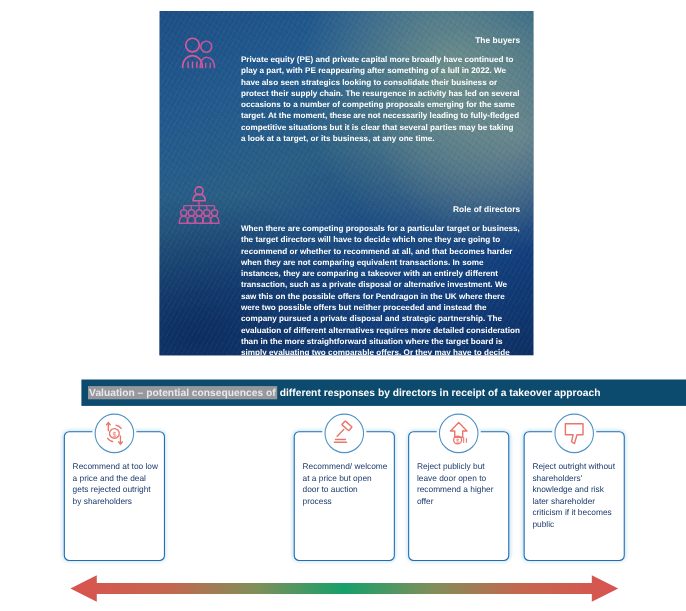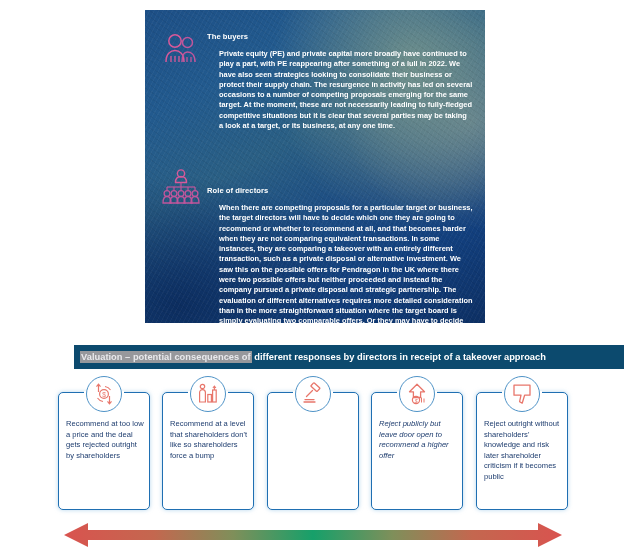--- a/index.html
+++ b/index.html
@@ -54,20 +54,21 @@
     width: 266px;
   }
 
   .sect-head {
     color: #ffffff;
     font-size: 7.6px;
     font-weight: bold;
     line-height: 10px;
     margin: 0 0 7px 0;
     letter-spacing: 0.05px;
+    text-align: right;
   }
   .sect-p {
     color: #ffffff;
     font-size: 7.4px;
     font-weight: bold;
     line-height: 10.3px;
     margin: 0 0 10px 12px;
     letter-spacing: 0.02px;
   }
   .sect-p:last-child { margin-bottom: 0; }
@@ -235,50 +236,37 @@
           <path d="M4.5 4.6 L6.5 2.2 L8.5 4.6" stroke="#e8766b" stroke-width="1.2" fill="none"></path>
           <path d="M17.5 14 L17.5 21.5" stroke="#e8766b" stroke-width="1.2" fill="none"></path>
           <path d="M15.5 19.4 L17.5 21.8 L19.5 19.4" stroke="#e8766b" stroke-width="1.2" fill="none"></path>
           <path d="M18.5 8 A8 8 0 0 0 13 4.5" stroke="#e8766b" stroke-width="1.1" fill="none"></path>
           <path d="M5.5 16 A8 8 0 0 0 11 19.5" stroke="#e8766b" stroke-width="1.1" fill="none"></path>
         </svg>
       </div>
       <div class="card-text">Recommend at too low a price and the deal gets rejected outright by shareholders</div>
     </div>
 
-    <div class="card" style="left:104px;">
-      <div class="card-notch"></div>
-      <div class="card-badge">
-        <svg width="24" height="24" viewBox="0 0 24 24">
-          <circle cx="6.5" cy="4.5" r="2.2" fill="none" stroke="#e8766b" stroke-width="1.2"></circle>
-          <path d="M3.6 20 L3.6 10.5 C3.6 8.6 4.9 7.6 6.5 7.6 C8.1 7.6 9.4 8.6 9.4 10.5 L9.4 20 Z" fill="none" stroke="#e8766b" stroke-width="1.2"></path>
-          <rect x="11.8" y="12.5" width="3.6" height="7.5" fill="none" stroke="#e8766b" stroke-width="1.2"></rect>
-          <rect x="16.6" y="8" width="3.6" height="12" fill="none" stroke="#e8766b" stroke-width="1.2"></rect>
-          <path d="M18.4 8 L18.4 4.5" stroke="#e8766b" stroke-width="1.1" fill="none"></path>
-          <path d="M16.9 6 L18.4 4.2 L19.9 6" stroke="#e8766b" stroke-width="1.1" fill="none"></path>
-        </svg>
-      </div>
-      <div class="card-text">Recommend at a level that shareholders don't like so shareholders force a bump</div>
-    </div>
 
     <div class="card" style="left:209px;">
       <div class="card-notch"></div>
       <div class="card-badge">
         <svg width="24" height="24" viewBox="0 0 24 24">
           <g stroke="#e8766b" stroke-width="1.3" fill="none" stroke-linecap="round">
             <rect x="10.2" y="2.8" width="8.4" height="4.6" rx="0.7" transform="rotate(42 14.4 5.1)"></rect>
             <line x1="11.5" y1="8.5" x2="5.5" y2="14.5"></line>
             <line x1="4" y1="17.6" x2="13" y2="17.6"></line>
             <line x1="3" y1="20" x2="14" y2="20"></line>
           </g>
         </svg>
       </div>
-    </div>
-
-    <div class="card" style="left:313px;font-style:italic;">
+      <div class="card-text">Recommend/ welcome at a price but open door to auction process</div>
+    </div>
+
+    <div class="card" style="left:313px;">
       <div class="card-notch"></div>
       <div class="card-badge">
         <svg width="24" height="24" viewBox="0 0 24 24">
           <path d="M12 2.2 L19.5 9.8 L15.6 9.8 L15.6 15.5 L8.4 15.5 L8.4 9.8 L4.5 9.8 Z" fill="none" stroke="#e8766b" stroke-width="1.3" stroke-linejoin="round"></path>
           <circle cx="11" cy="18" r="3.6" fill="none" stroke="#e8766b" stroke-width="1.2"></circle>
           <text x="11" y="20.6" font-size="5.6" fill="#e8766b" text-anchor="middle" font-family="'Liberation Sans', sans-serif">$</text>
           <line x1="16.5" y1="15.5" x2="16.5" y2="20.5" stroke="#e8766b" stroke-width="1"></line>
           <line x1="19" y1="16.5" x2="19" y2="20.5" stroke="#e8766b" stroke-width="1"></line>
         </svg>
       </div>

